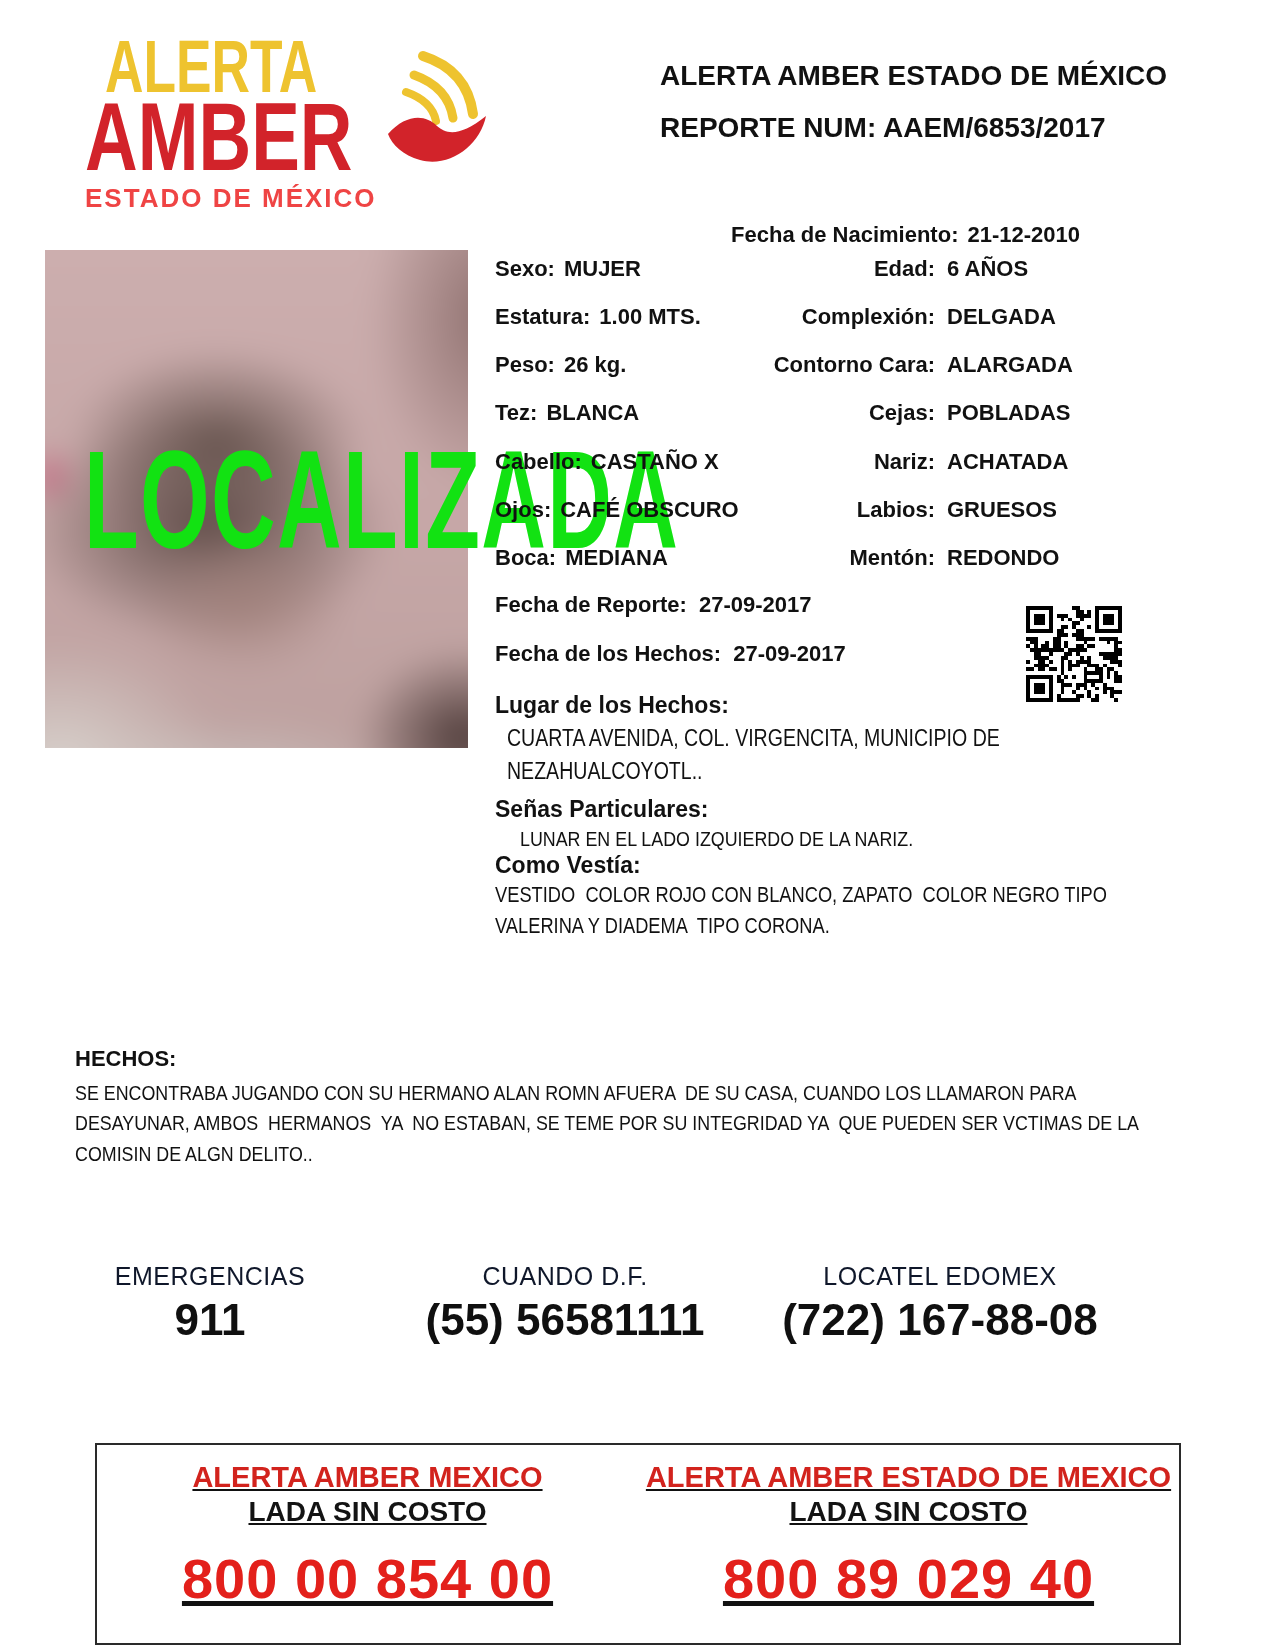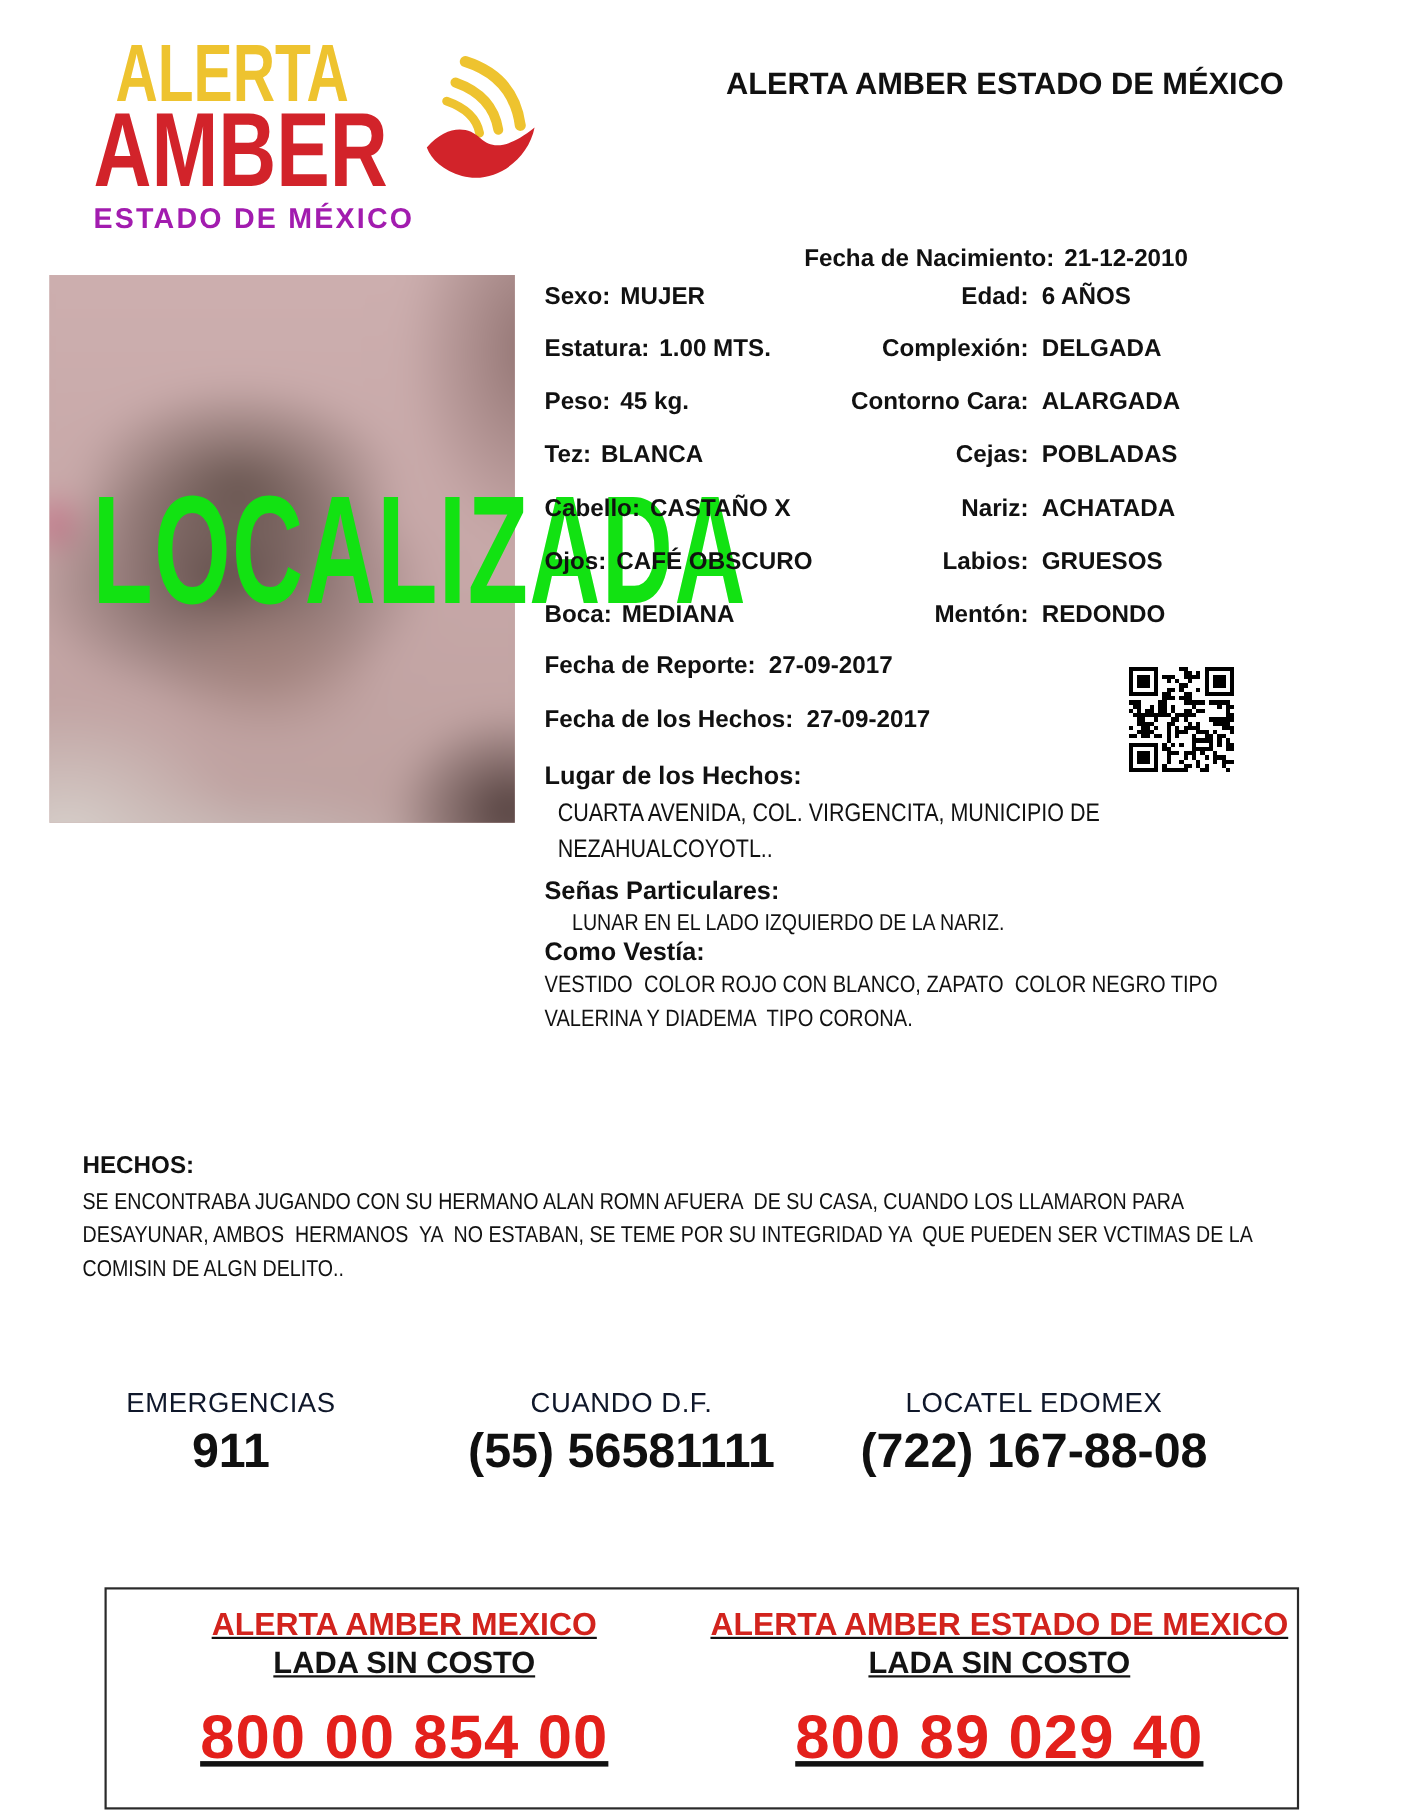--- a/index.html
+++ b/index.html
@@ -5,21 +5,21 @@
   html,body{margin:0;padding:0;background:#fff;}
   .page{position:relative;width:1275px;height:1650px;background:#fff;overflow:hidden;
         font-family:"Liberation Sans",sans-serif;color:#111;}
 
   
   .logo{position:absolute;left:85px;top:34px;width:330px;}
   .logo-alerta{display:inline-block;color:#EEC32F;font-weight:bold;font-size:74px;line-height:.9;
                transform:scaleX(.72);transform-origin:0 0;margin-left:20px;letter-spacing:0px;}
   .logo-amber{display:inline-block;color:#D2232A;font-weight:bold;font-size:96px;line-height:.88;
               transform:scaleX(.76);transform-origin:0 0;margin-top:-6px;}
-  .logo-estado{color:#a21caf;font-weight:bold;font-size:26px;letter-spacing:2px;margin-top:4px;}
+  .logo-estado{color:#ef4444;font-weight:bold;font-size:26px;letter-spacing:2px;margin-top:4px;}
   .logo-waves{position:absolute;left:300px;top:8px;width:105px;height:135px;}
 
   
   .hdr{position:absolute;left:660px;top:60px;font-weight:bold;font-size:28px;color:#111;}
   .hdr div{margin-bottom:20px;}
 
   
   .photo{position:absolute;left:45px;top:250px;width:423px;height:498px;overflow:hidden;
          background:#c3a4a4;z-index:1;}
   .photo-art{position:absolute;inset:-35px;filter:blur(15px);
@@ -96,20 +96,21 @@
         <path d="M38 14 Q82 28 88 72" stroke-width="10"></path>
         <path d="M29 33 Q63 45 68 76" stroke-width="9"></path>
         <path d="M21 50 Q47 59 51 79" stroke-width="8"></path>
       </g>
       <path fill="#D2232A" d="M3 92 C21 72 40 72 52 84 C62 93 76 94 101 74 C95 104 64 126 35 118 C18 113 7 103 3 92 Z"></path>
     </svg>
   </div>
 
   <div class="hdr">
     <div>ALERTA AMBER ESTADO DE MÉXICO</div>
+    <div>REPORTE NUM: AAEM/6853/2017</div>
   </div>
 
   <div class="photo">
     <div class="photo-art"></div>
   </div>
 
   <div class="overlay">
     <span>LOCALIZADA</span>
   </div>
 
@@ -123,21 +124,21 @@
       <span>Sexo:</span><span class="val">MUJER</span>
       <span class="rlab">Edad:</span>
       <span class="rval">6 AÑOS</span>
     </div>
     <div class="frow" style="top:82px">
       <span>Estatura:</span><span class="val">1.00 MTS.</span>
       <span class="rlab">Complexión:</span>
       <span class="rval">DELGADA</span>
     </div>
     <div class="frow" style="top:130px">
-      <span>Peso:</span><span class="val">45 kg.</span>
+      <span>Peso:</span><span class="val">26 kg.</span>
       <span class="rlab">Contorno Cara:</span>
       <span class="rval">ALARGADA</span>
     </div>
     <div class="frow" style="top:178px">
       <span>Tez:</span><span class="val">BLANCA</span>
       <span class="rlab">Cejas:</span>
       <span class="rval">POBLADAS</span>
     </div>
     <div class="frow" style="top:227px">
       <span>Cabello:</span><span class="val">CASTAÑO X</span>

